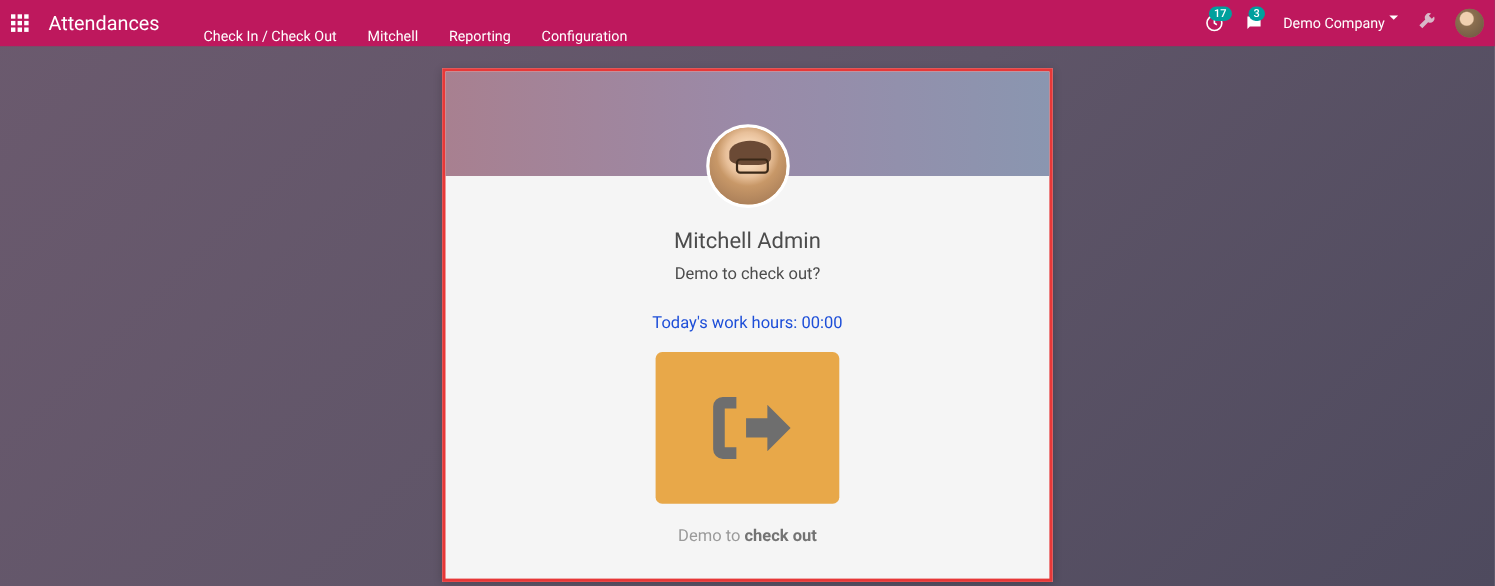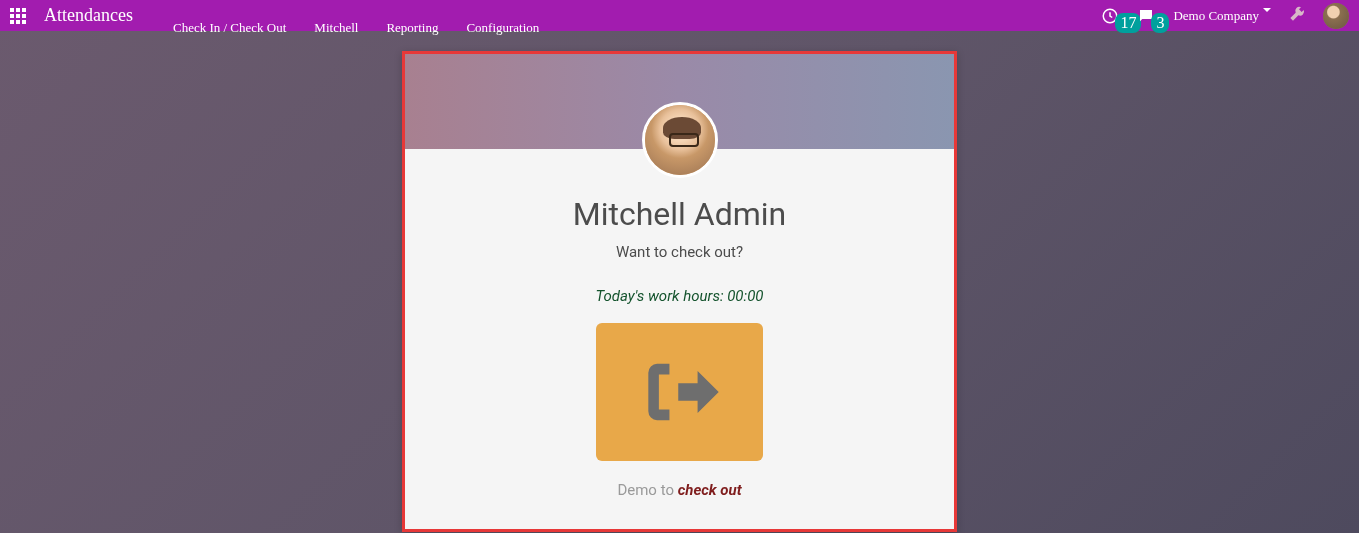--- a/index.html
+++ b/index.html
@@ -6,27 +6,26 @@
     body {
       font-family: -apple-system, BlinkMacSystemFont, "Segoe UI", Roboto, "Helvetica Neue", Arial, sans-serif;
       background: linear-gradient(135deg, #6b5a6e 0%, #5f5568 50%, #4e4a5e 100%);
       width: 1359px;
       height: 533px;
       overflow: hidden;
     }
     
     
     .navbar {
-      background-color: #a21caf;
-      height: 31px;
+      background-color: #be185d;
+      height: 42px;
       display: flex;
       align-items: center;
       padding: 0 10px;
       color: #fff;
-      font-family: Liberation Serif, serif;
     }
     .apps-icon {
       display: grid;
       grid-template-columns: repeat(3, 4px);
       grid-template-rows: repeat(3, 4px);
       gap: 2px;
       margin-right: 18px;
       cursor: pointer;
     }
     .apps-icon span {
@@ -57,28 +56,27 @@
       position: relative;
       display: flex;
       align-items: center;
       cursor: pointer;
     }
     .clock-icon-svg { width: 18px; height: 18px; }
     .chat-icon-svg { width: 18px; height: 18px; }
     .badge {
       position: absolute;
       top: -6px;
-      left: 14px;
+      left: 4px;
       background: #00a09d;
       color: #fff;
-      font-size: 16px;
+      font-size: 10px;
       padding: 1px 5px;
       border-radius: 8px;
       font-weight: 500;
-      margin-top: 12px;
     }
     .company-name {
       font-size: 13px;
       cursor: pointer;
       display: flex;
       gap: 4px;
     }
     .caret-down {
       display: inline-block;
       width: 0;
@@ -160,57 +158,55 @@
       height: 10px;
       border: 2px solid #3a2818;
       border-radius: 4px;
       background: transparent;
     }
     .card-body {
       padding: 46px 30px 30px;
       text-align: center;
     }
     .employee-name {
-      font-size: 32px;
+      font-size: 20px;
       color: #4c4c4c;
       font-weight: 400;
       margin-bottom: 10px;
     }
     .prompt-text {
       font-size: 15px;
       color: #4c4c4c;
       margin-bottom: 26px;
     }
     .hours-text {
       font-size: 15px;
-      color: #14532d;
+      color: #1d4ed8;
       margin-bottom: 18px;
-      font-style: italic;
     }
     .checkout-btn {
       display: inline-flex;
       align-items: center;
       justify-content: center;
       background: #e8a849;
       border: none;
       border-radius: 6px;
       width: 167px;
       height: 138px;
       cursor: pointer;
       margin-bottom: 20px;
     }
     .signout-svg { width: 88px; height: 88px; }
     .click-hint {
       font-size: 15px;
       color: #9a9a9a;
     }
     .click-hint strong {
-      color: #7f1d1d;
+      color: #737373;
       font-weight: 700;
-      font-style: italic;
     }
   </style>
 </head>
 <body>
 
 <div class="navbar">
   <div class="apps-icon">
     <span></span>
       <span></span>
       <span></span>
@@ -259,21 +255,21 @@
 
 <div class="main-area">
   <div class="attendance-card">
     <div class="card-header">
       <div class="profile-pic">
         <div class="profile-face"></div>
       </div>
     </div>
     <div class="card-body">
       <h1 class="employee-name">Mitchell Admin</h1>
-      <div class="prompt-text">Want to check out?</div>
+      <div class="prompt-text">Demo to check out?</div>
       <div class="hours-text">
         <span>Today's work hours: </span><span>00:00</span>
       </div>
       <button class="checkout-btn">
         <svg class="signout-svg" viewBox="0 0 100 100" fill="#6e6e6e">
           <path d="M38 18 h-14 a10 10 0 0 0 -10 10 v44 a10 10 0 0 0 10 10 h14 v-12 h-12 v-40 h12 z"></path>
           <path d="M48 40 h22 v-14 l24 24 l-24 24 v-14 h-22 z"></path>
         </svg>
       </button>
       <div class="click-hint">

